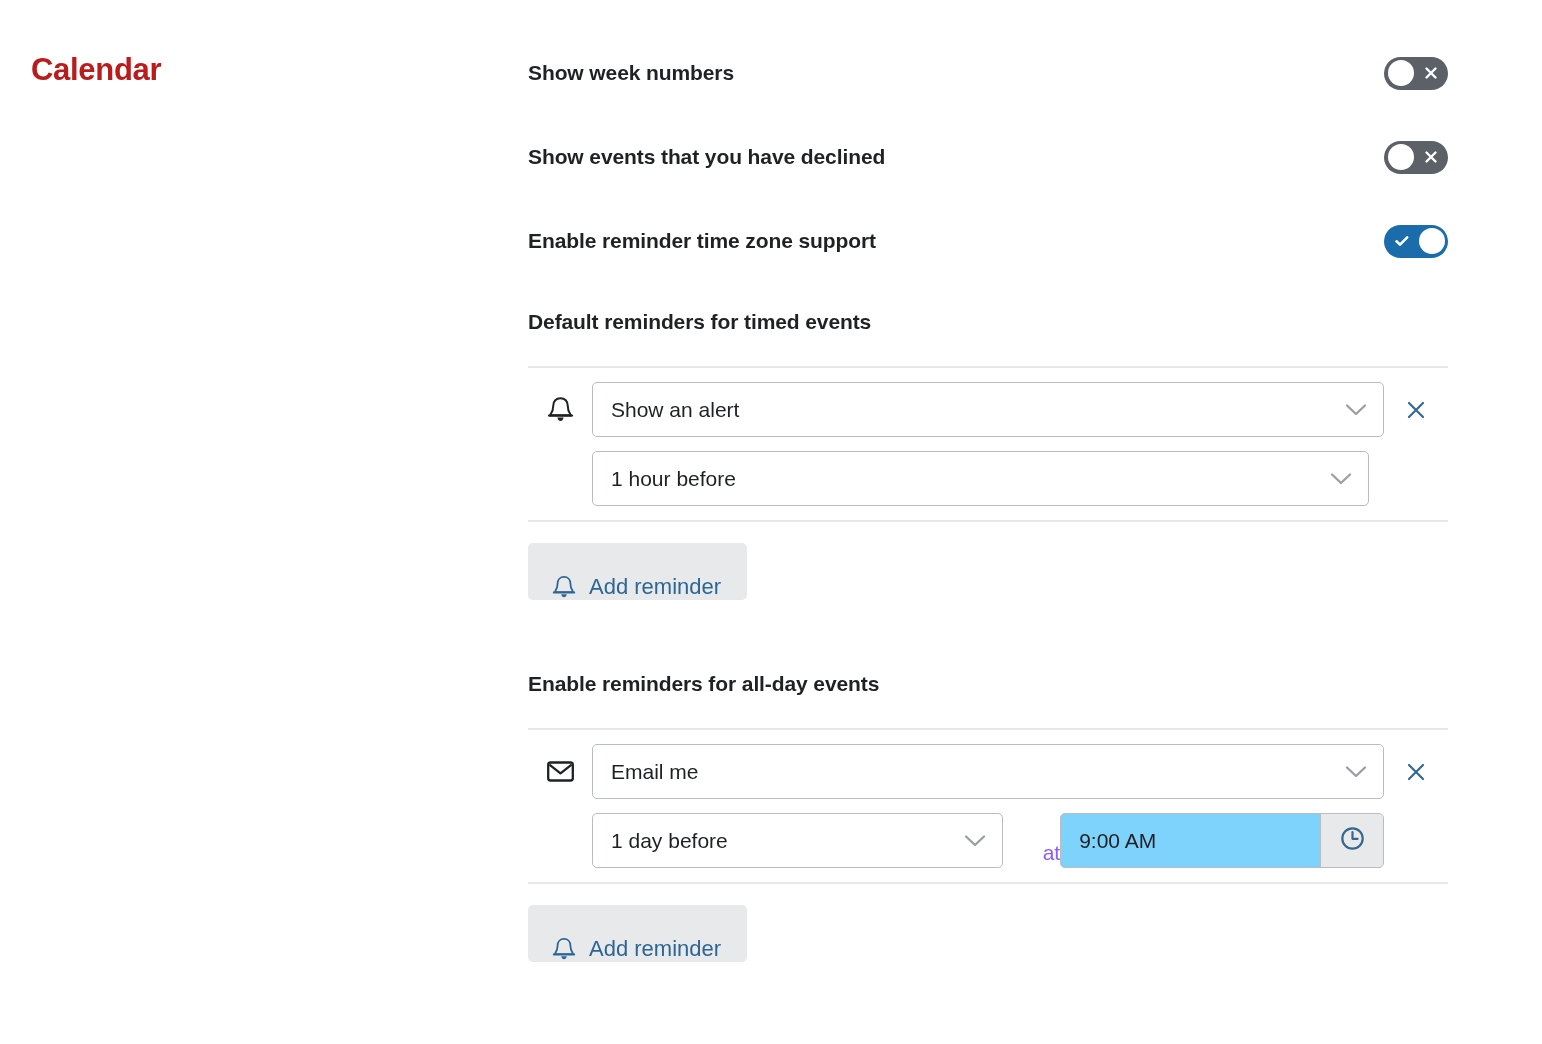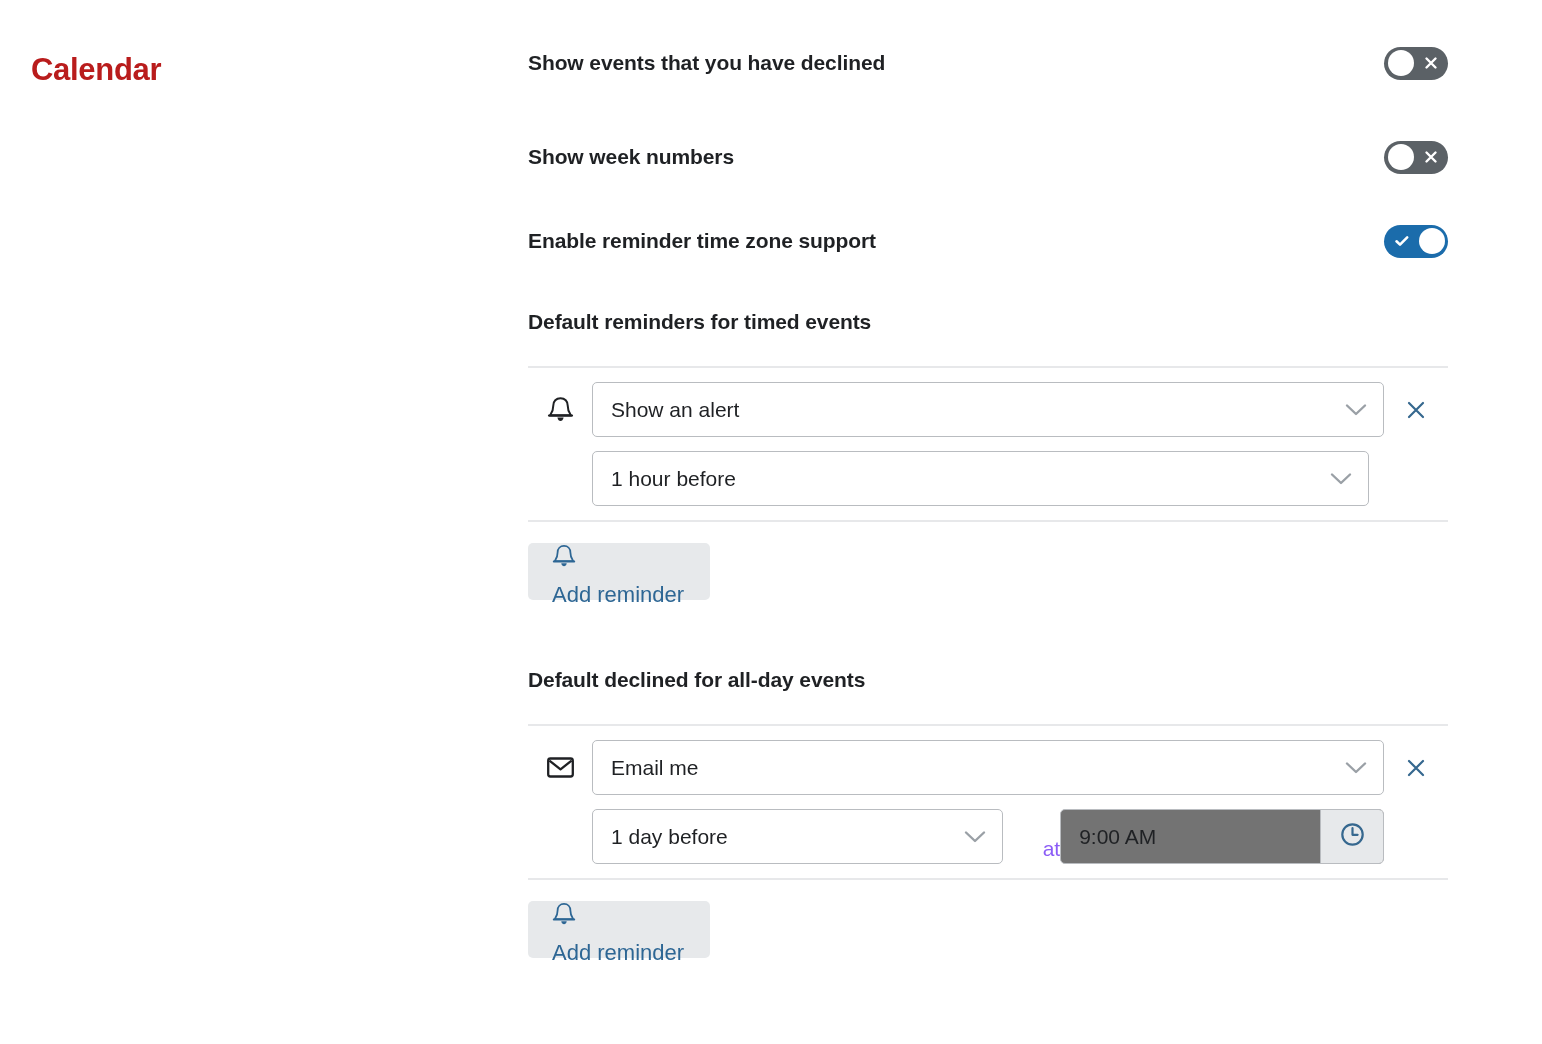--- a/index.html
+++ b/index.html
@@ -178,21 +178,21 @@
   }
 
   
   .time-field {
     display: flex;
     align-items: stretch;
     height: 55px;
     width: 345px;
     border: 1px solid #b9bcc0;
     border-radius: 5px;
-    background: #737373;
+    background: #7dd3fc;
     box-sizing: border-box;
     overflow: hidden;
   }
   .time-field .time-val {
     flex: 1 1 auto;
     display: flex;
     align-items: center;
     font-size: 21px;
     color: #1f2124;
     padding-left: 18px;
@@ -206,57 +206,56 @@
     justify-content: center;
     color: #36688f;
     cursor: pointer;
   }
 
   
   .add-btn {
     margin-top: 21px;
     height: 57px;
     display: inline-flex;
-    align-items: flex-start;
+    align-items: flex-end;
     gap: 13px;
     background: #e7e9eb;
     border: none;
     border-radius: 5px;
     padding: 0 26px 0 24px;
     color: #2d6694;
     font-size: 22px;
     font-family: "Liberation Sans", sans-serif;
     cursor: pointer;
-    flex-direction: column;
   }
   .add-btn .bell-ico { display: flex; }
 
   .block-gap { height: 32px; }
 </style>
 </head>
 <body>
 
 <div class="page-title">Calendar</div>
 
 <div class="settings-col">
 
-  <div class="toggle-row r2">
-    <span class="toggle-label">Show events that you have declined</span>
+  <div class="toggle-row r1">
+    <span class="toggle-label">Show week numbers</span>
     <div class="toggle">
       <span class="mark">
         <svg width="16" height="16" viewBox="0 0 16 16">
             <path d="M3.5 3.5 L12.5 12.5 M12.5 3.5 L3.5 12.5" stroke="#ffffff" stroke-width="2.4" stroke-linecap="round"></path>
           </svg>
       </span>
       <span class="knob"></span>
     </div>
   </div>
 
-  <div class="toggle-row r1">
-    <span class="toggle-label">Show week numbers</span>
+  <div class="toggle-row r2">
+    <span class="toggle-label">Show events that you have declined</span>
     <div class="toggle">
       <span class="mark">
         <svg width="16" height="16" viewBox="0 0 16 16">
             <path d="M3.5 3.5 L12.5 12.5 M12.5 3.5 L3.5 12.5" stroke="#ffffff" stroke-width="2.4" stroke-linecap="round"></path>
           </svg>
       </span>
       <span class="knob"></span>
     </div>
   </div>
 
@@ -324,21 +323,21 @@
           <path d="M10.4 22.6 C10.9 25.1 12.1 26 13.5 26 C14.9 26 16.1 25.1 16.6 22.6 Z" fill="#2d6694"></path>
         </svg>
       </span>
       <span>Add reminder</span>
     </button>
   </div>
 
   <div class="block-gap"></div>
 
   <div class="group" style="margin-top:36px;">
-    <div class="group-title">Default declined for all-day events</div>
+    <div class="group-title">Enable reminders for all-day events</div>
     <div class="divider"></div>
 
     <div class="reminder-block">
       <div class="reminder-line">
         <span class="type-icon">
           <svg width="29" height="25" viewBox="0 0 29 25">
             <rect x="2.2" y="3.5" width="24.6" height="18" rx="2.2" fill="none" stroke="#1f2124" stroke-width="2.3"></rect>
             <path d="M3.4 5.6 L14.5 14.3 L25.6 5.6" fill="none" stroke="#1f2124" stroke-width="2.3" stroke-linejoin="round"></path>
           </svg>
         </span>

